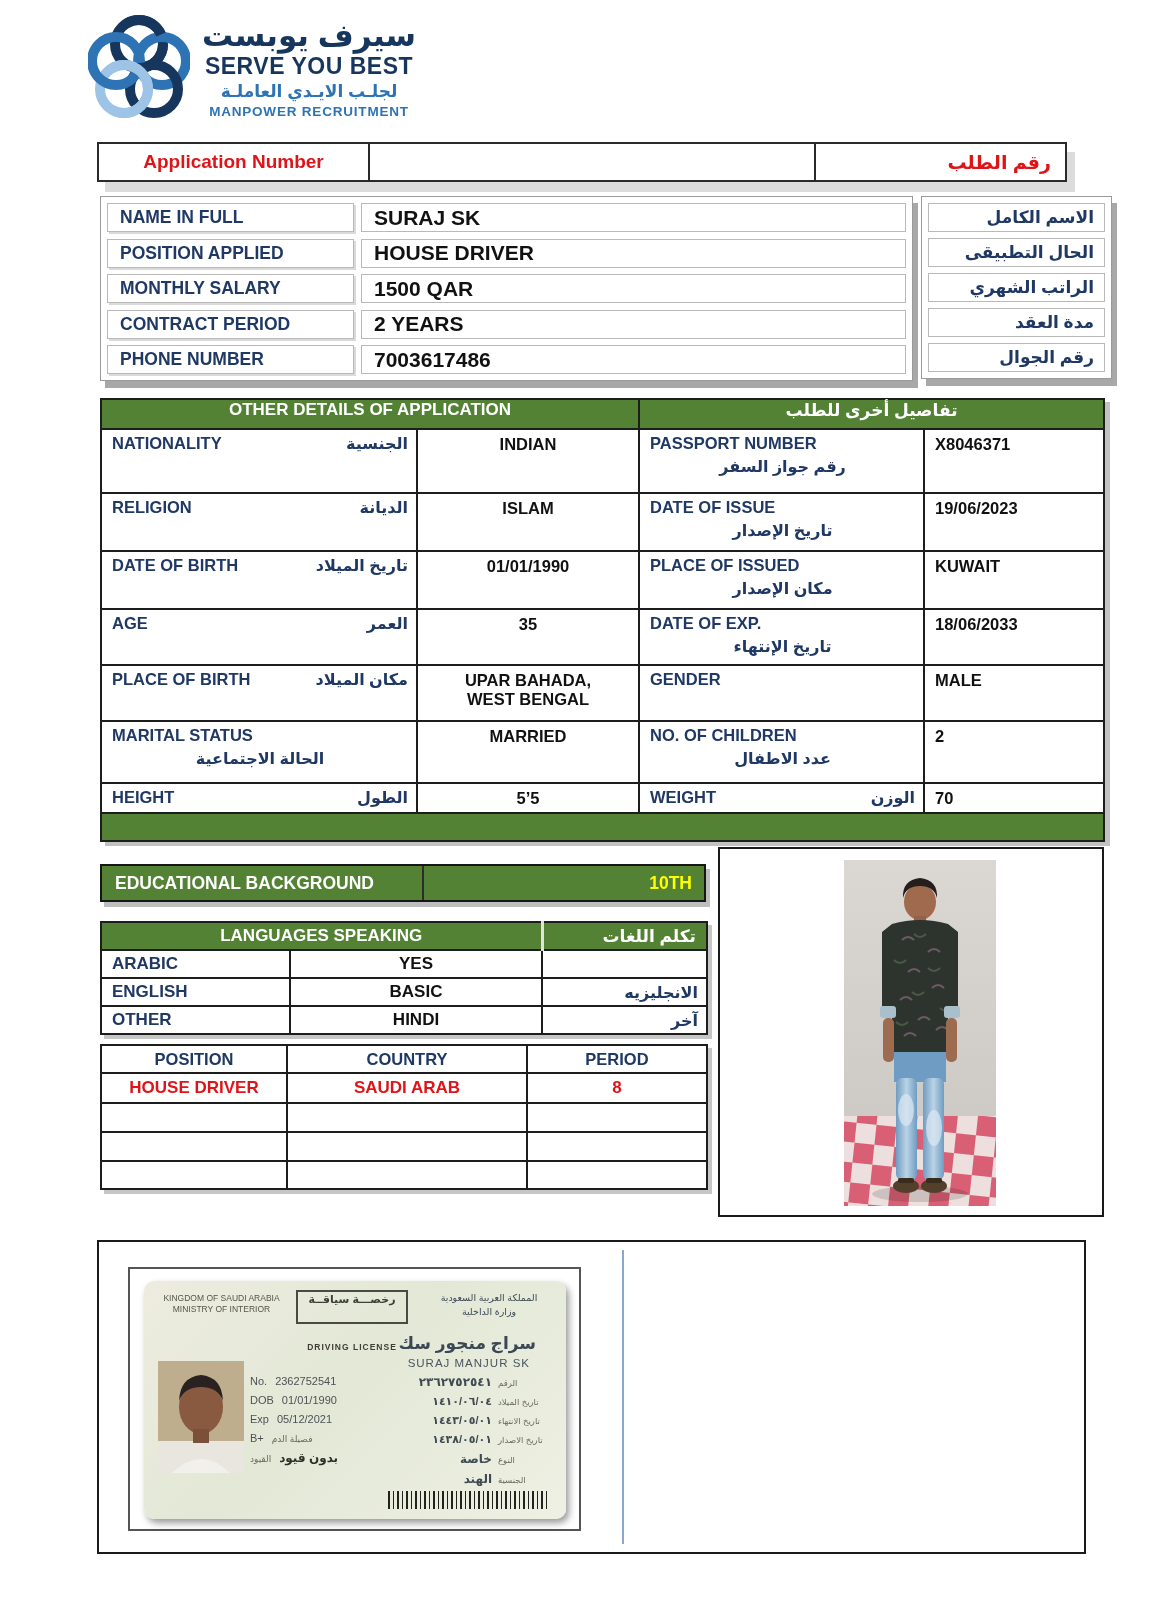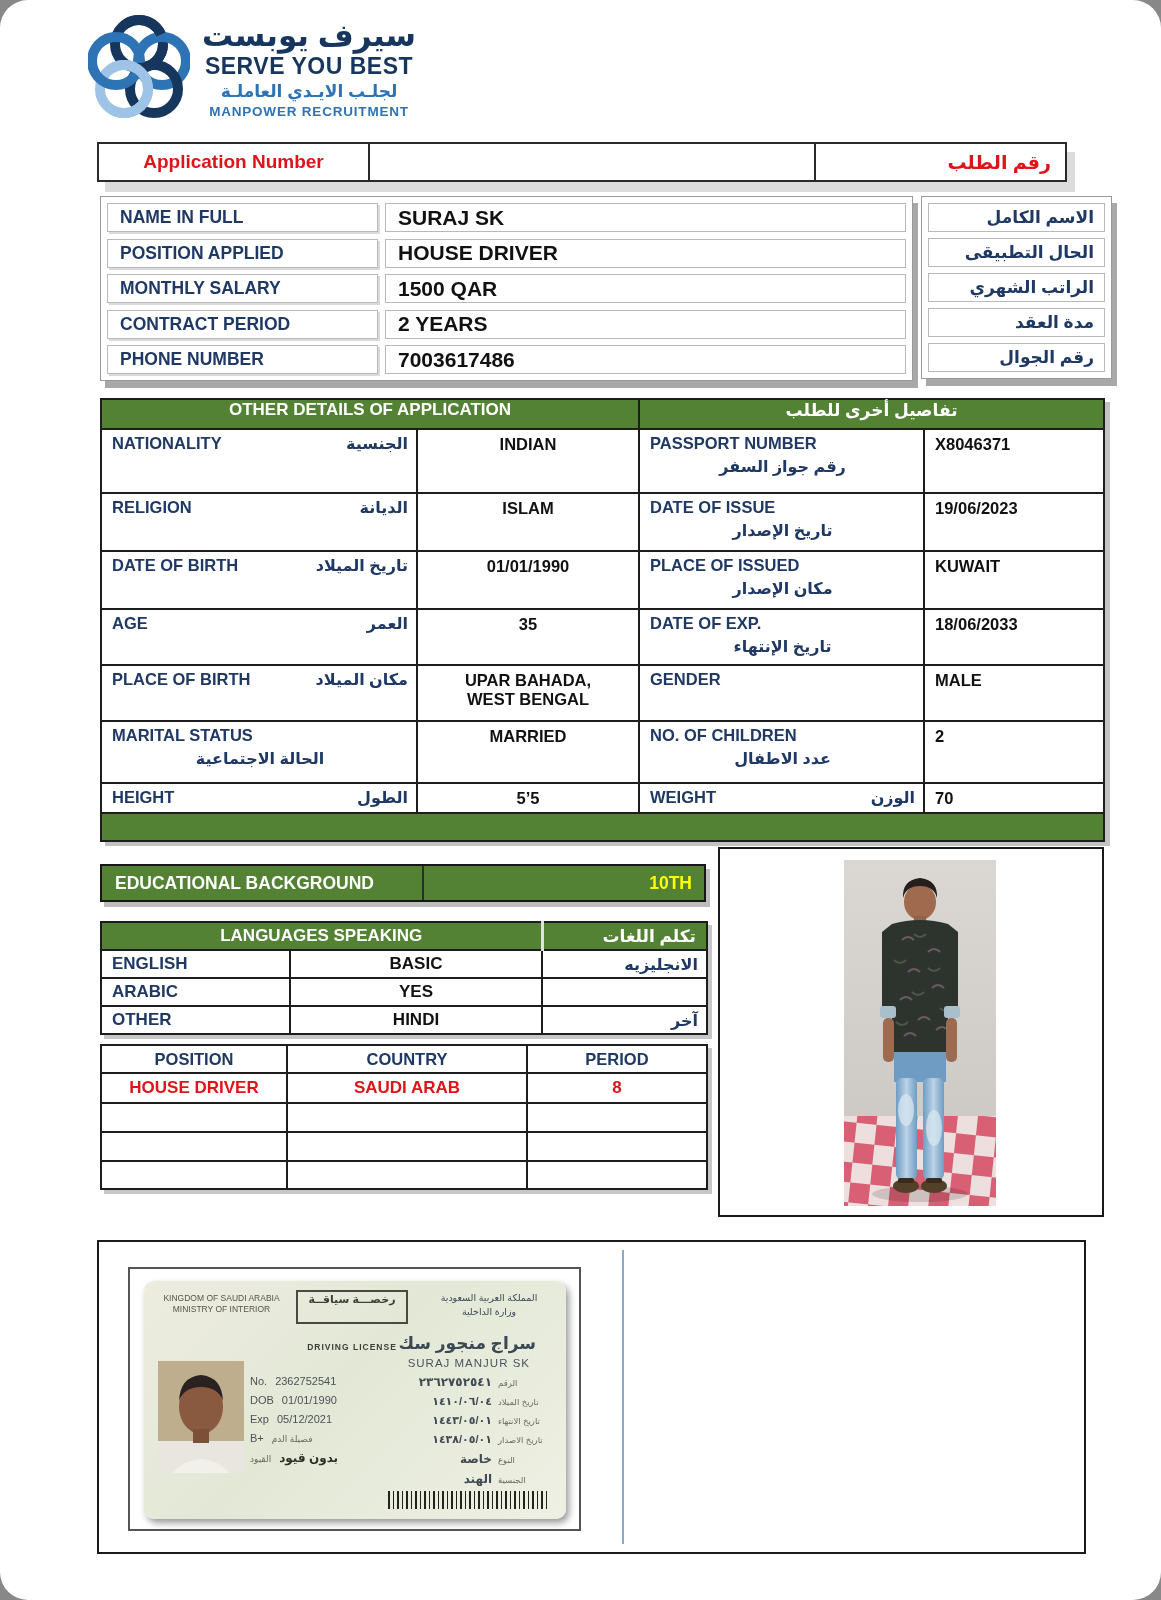--- a/index.html
+++ b/index.html
@@ -1,17 +1,17 @@
 <!DOCTYPE html>
 <html><head>
 <meta charset="utf-8">
 <style>
   * { margin:0; padding:0; box-sizing:border-box; }
   body { background:#888; font-family:"Liberation Sans","DejaVu Sans",sans-serif; }
-  .page { position:relative; width:1161px; height:1600px; background:#ffffff; margin:0 auto; overflow:hidden;border-radius:28px; }
+  .page { position:relative; width:1161px; height:1600px; background:#ffffff; margin:0 auto; overflow:hidden; }
 
   
   .logo { position:absolute; left:88px; top:14px; width:340px; height:122px; display:flex; }
   .logo-mark { width:102px; height:112px; flex:0 0 auto; }
   .logo-text { padding-left:8px; padding-top:6px; text-align:center; width:230px; }
   .l-ar  { font-size:31px; font-weight:bold; color:#17365d; line-height:1.05; }
   .l-en  { font-size:23px; font-weight:bold; color:#17365d; letter-spacing:.5px; line-height:1.15; }
   .l-sub-ar { font-size:17px; font-weight:bold; color:#2e74b5; margin-top:4px; line-height:1.1; }
   .l-sub-en { font-size:13.5px; font-weight:bold; color:#2e74b5; letter-spacing:.8px; margin-top:2px; }
 
@@ -22,21 +22,21 @@
   .app-c2 { width:446px; border-right:2px solid #2a2a2a; }
   .app-c3 { flex:1; display:flex; align-items:center; justify-content:flex-end; padding-right:14px; }
   .red { color:#df1418; }
   .app-row .t { font-size:19px; font-weight:bold; }
 
   
   .basic-left { position:absolute; left:100px; top:196px; width:813px; height:185px; border:1px solid #9a9a9a;
                 background:#fff; padding:6px; display:flex; flex-direction:column; justify-content:space-between;
                 box-shadow:5px 7px 0 #a8a8a8; }
   .b-row { display:flex; height:29px; }
-  .b-label { width:271px; border:1px solid #b9b9b9; box-shadow:2px 2px 0 #dadada; display:flex; align-items:center;
+  .b-label { width:247px; border:1px solid #b9b9b9; box-shadow:2px 2px 0 #dadada; display:flex; align-items:center;
              padding-left:12px; font-size:17.5px; font-weight:bold; color:#1f3864; }
   .b-value { flex:1; margin-left:7px; border:1px solid #b9b9b9; display:flex; align-items:center;
              padding-left:12px; font-size:21px; font-weight:bold; color:#111; }
   .basic-right { position:absolute; left:921px; top:196px; width:191px; height:183px; border:1px solid #9a9a9a;
                  background:#fff; padding:6px; display:flex; flex-direction:column; justify-content:space-between;
                  box-shadow:5px 7px 0 #a8a8a8; }
   .b-ar { height:29px; border:1px solid #b9b9b9; display:flex; align-items:center; justify-content:flex-end;
           padding-right:10px; font-size:17px; font-weight:bold; color:#1f3864; }
 
   
@@ -291,28 +291,28 @@
         <col style="width:189px">
         <col style="width:252px">
         <col style="width:165px">
       </colgroup>
     <tbody>
         <tr class="lang-head">
       <td colspan="2" class="lh-l">LANGUAGES SPEAKING</td>
       <td class="lh-r">تكلم اللغات</td>
     </tr>
     <tr>
+      <td class="lname">ARABIC</td>
+      <td class="lval red">YES</td>
+      <td class="lar"></td>
+    </tr>
+    <tr>
       <td class="lname">ENGLISH</td>
       <td class="lval red">BASIC</td>
       <td class="lar">الانجليزيه</td>
-    </tr>
-    <tr>
-      <td class="lname">ARABIC</td>
-      <td class="lval red">YES</td>
-      <td class="lar"></td>
     </tr>
     <tr>
       <td class="lname">OTHER</td>
       <td class="lval">HINDI</td>
       <td class="lar">آخر</td>
     </tr>
   </tbody>
     </table>
 
   <table class="emp">

